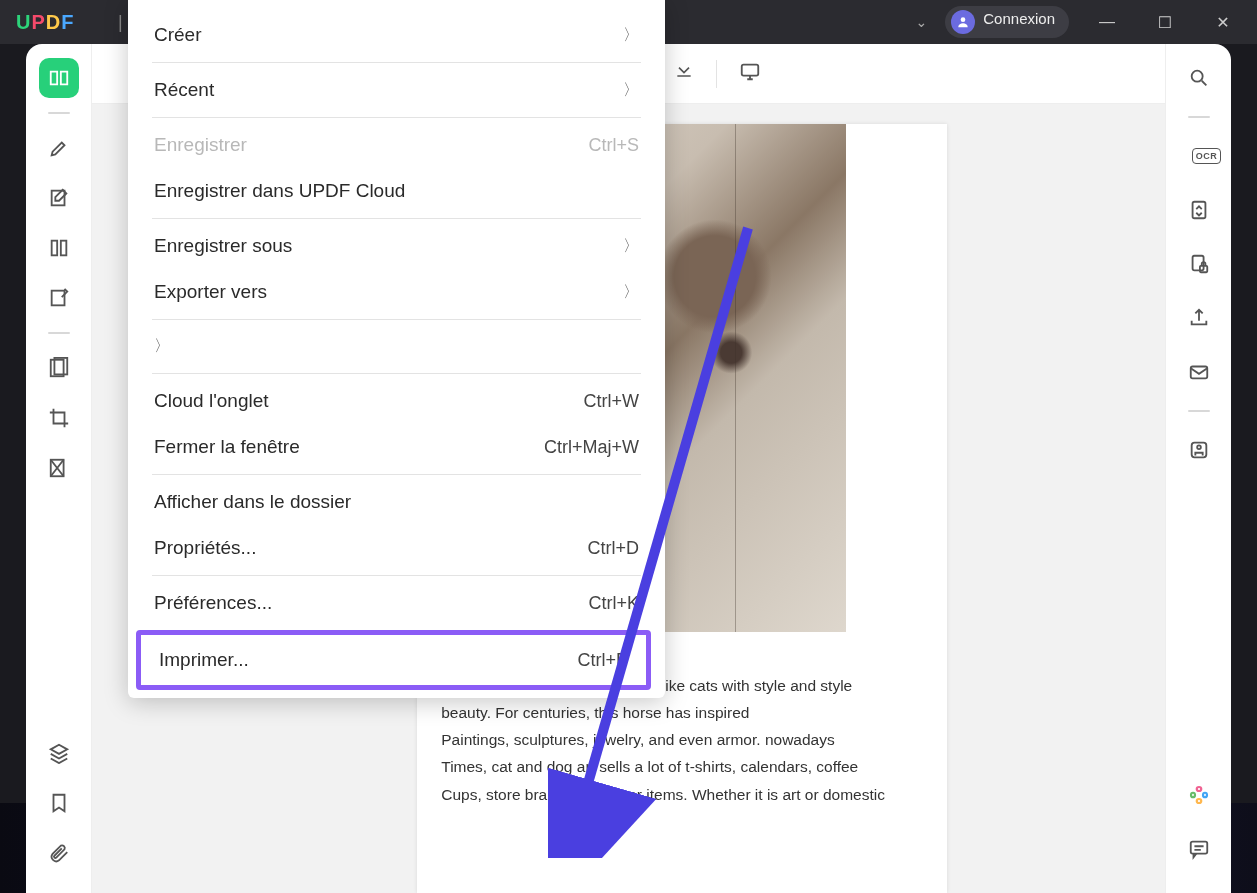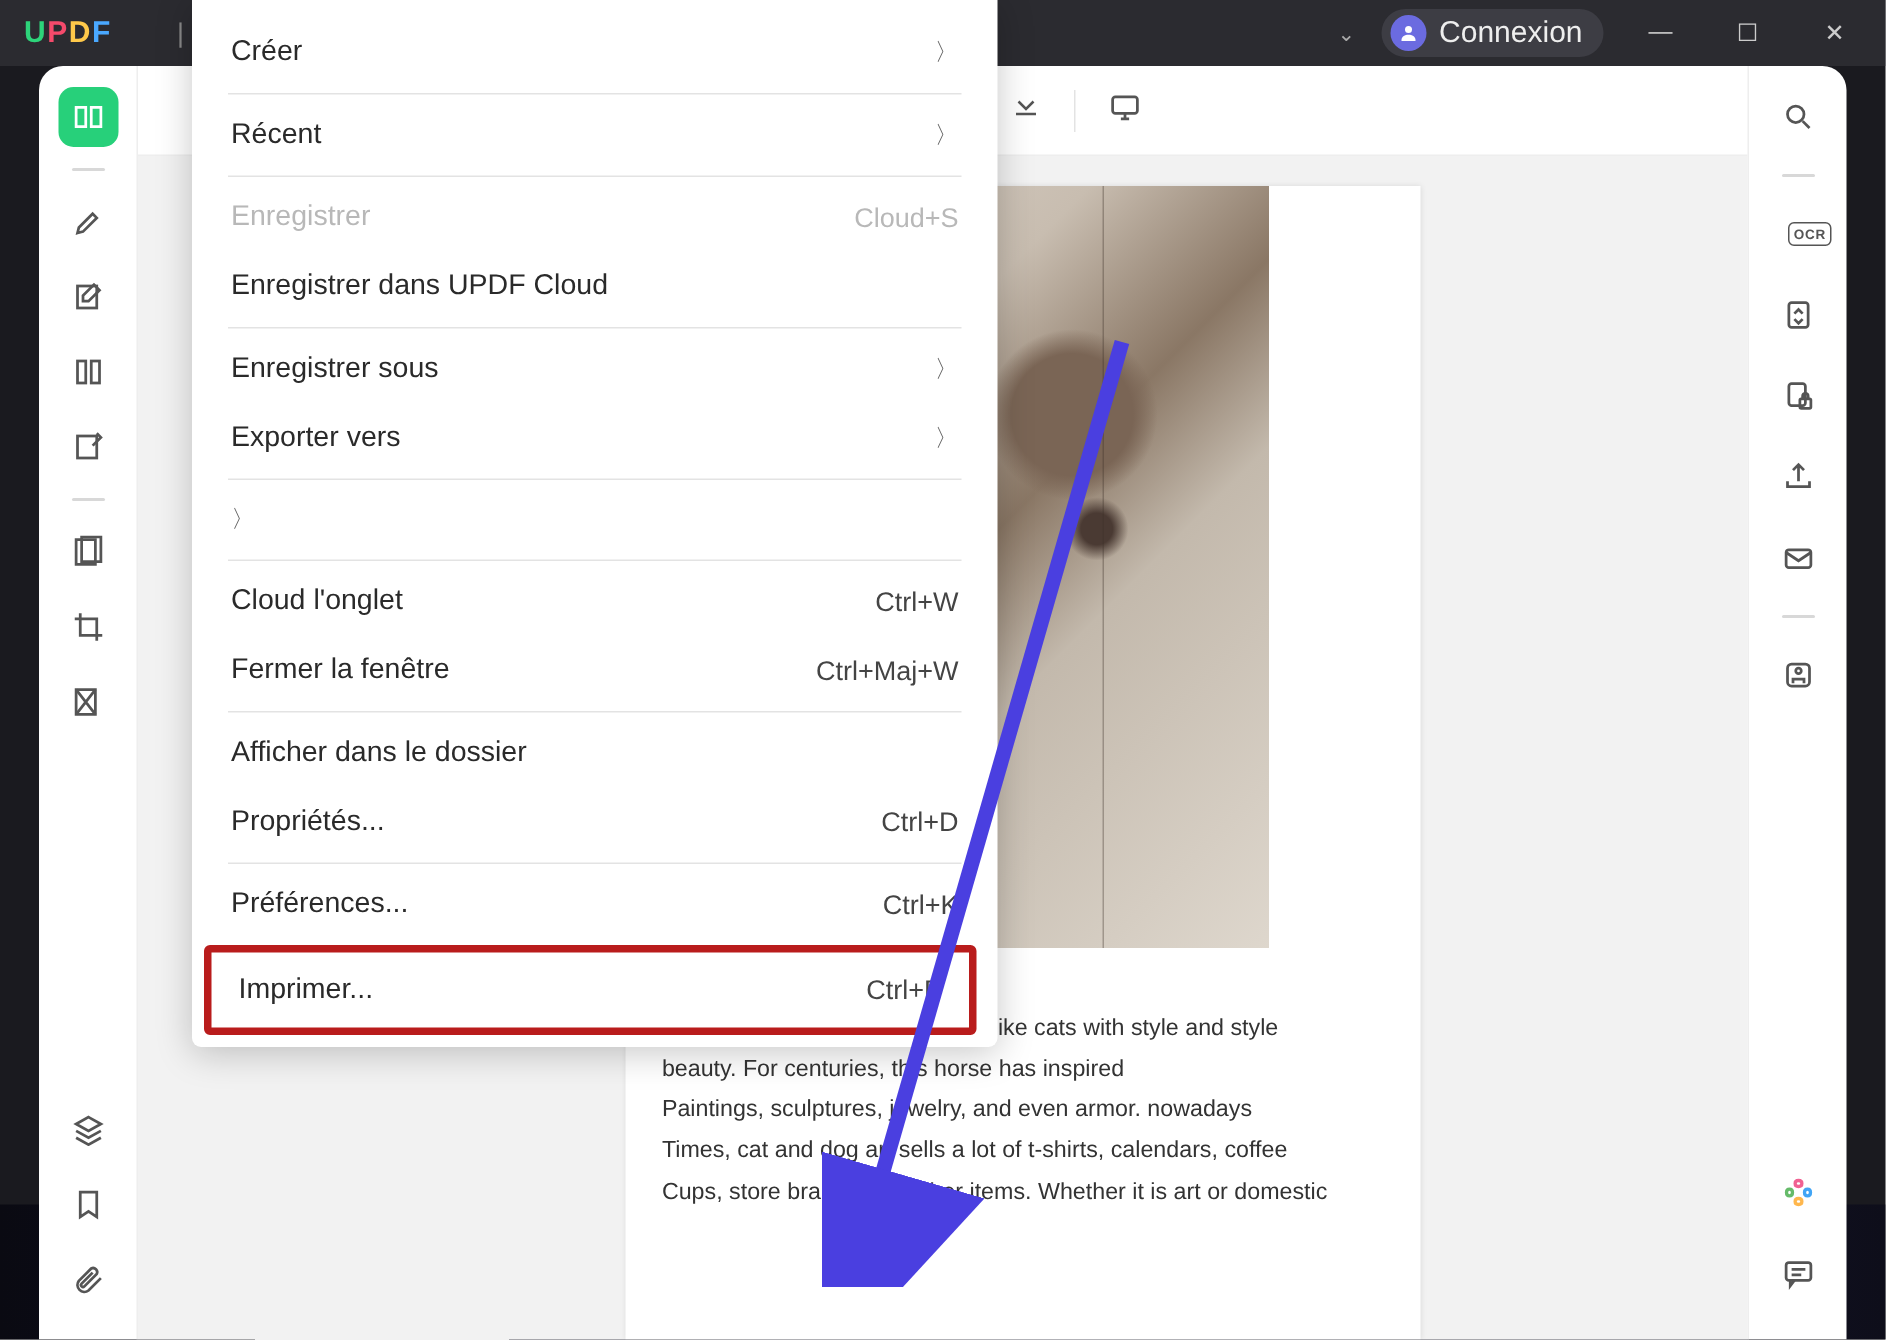--- a/index.html
+++ b/index.html
@@ -34,24 +34,24 @@
     display:flex; align-items:center; gap:12px;
     padding:0 14px; height:36px;
     background:#3a3a3f; border-radius:6px 6px 0 0;
     margin-right:4px;
   }
   .tab-close { color:#bbb; font-size:16px; cursor:pointer; }
   .new-tab { color:#aaa; font-size:22px; padding:0 16px; cursor:pointer; }
   .titlebar-right { display:flex; align-items:center; gap:18px; padding-right:14px; }
   .dropdown-caret { color:#aaa; font-size:14px; }
   .login-pill {
-    display:flex; align-items:center; gap:8px;
+    display:flex; align-items:flex-start; gap:8px;
     background:#3d3d44; border-radius:18px;
     padding:4px 14px 4px 6px;
-    color:#eee; font-size:20px;
+    color:#eee; font-size:15px;
   }
   .avatar {
     width:24px; height:24px; border-radius:50%;
     background:#6b6be0; display:flex; align-items:center; justify-content:center;
     color:#fff; font-size:13px;
   }
   .win-btn { width:40px; text-align:center; color:#ccc; font-size:16px; }
 
   .app-body {
     position:absolute; top:44px; left:26px; right:26px; bottom:0;
@@ -138,21 +138,21 @@
   .menu-item {
     display:flex; align-items:center; justify-content:space-between;
     padding:12px 26px;
   }
   .menu-item.disabled { color:#b8b8b8; }
   .menu-item .arrow { color:#666; font-size:16px; }
   .menu-item .shortcut { color:#444; font-size:18px; }
   .menu-item.disabled .shortcut { color:#b8b8b8; }
   .menu-sep { height:1px; background:#e3e3e3; margin:4px 24px; }
   .menu-item.highlight {
-    border:5px solid #b91c1c;
+    border:5px solid #8b5cf6;
     border-radius:4px;
     margin:4px 14px 0 8px;
     padding:14px 18px 14px 18px;
   }
 
   
   .annotation-arrow {
     position:absolute;
     left:548px; top:218px;
     z-index:60;
@@ -380,21 +380,21 @@
     <span class="arrow">〉</span>
   </div>
   <div class="menu-sep"></div>
   <div class="menu-item">
     <span>Récent</span>
     <span class="arrow">〉</span>
   </div>
   <div class="menu-sep"></div>
   <div class="menu-item disabled">
     <span>Enregistrer</span>
-    <span class="shortcut">Cloud+S</span>
+    <span class="shortcut">Ctrl+S</span>
   </div>
   <div class="menu-item">
     <span>Enregistrer dans UPDF Cloud</span>
   </div>
   <div class="menu-sep"></div>
   <div class="menu-item">
     <span>Enregistrer sous</span>
     <span class="arrow">〉</span>
   </div>
   <div class="menu-item">

